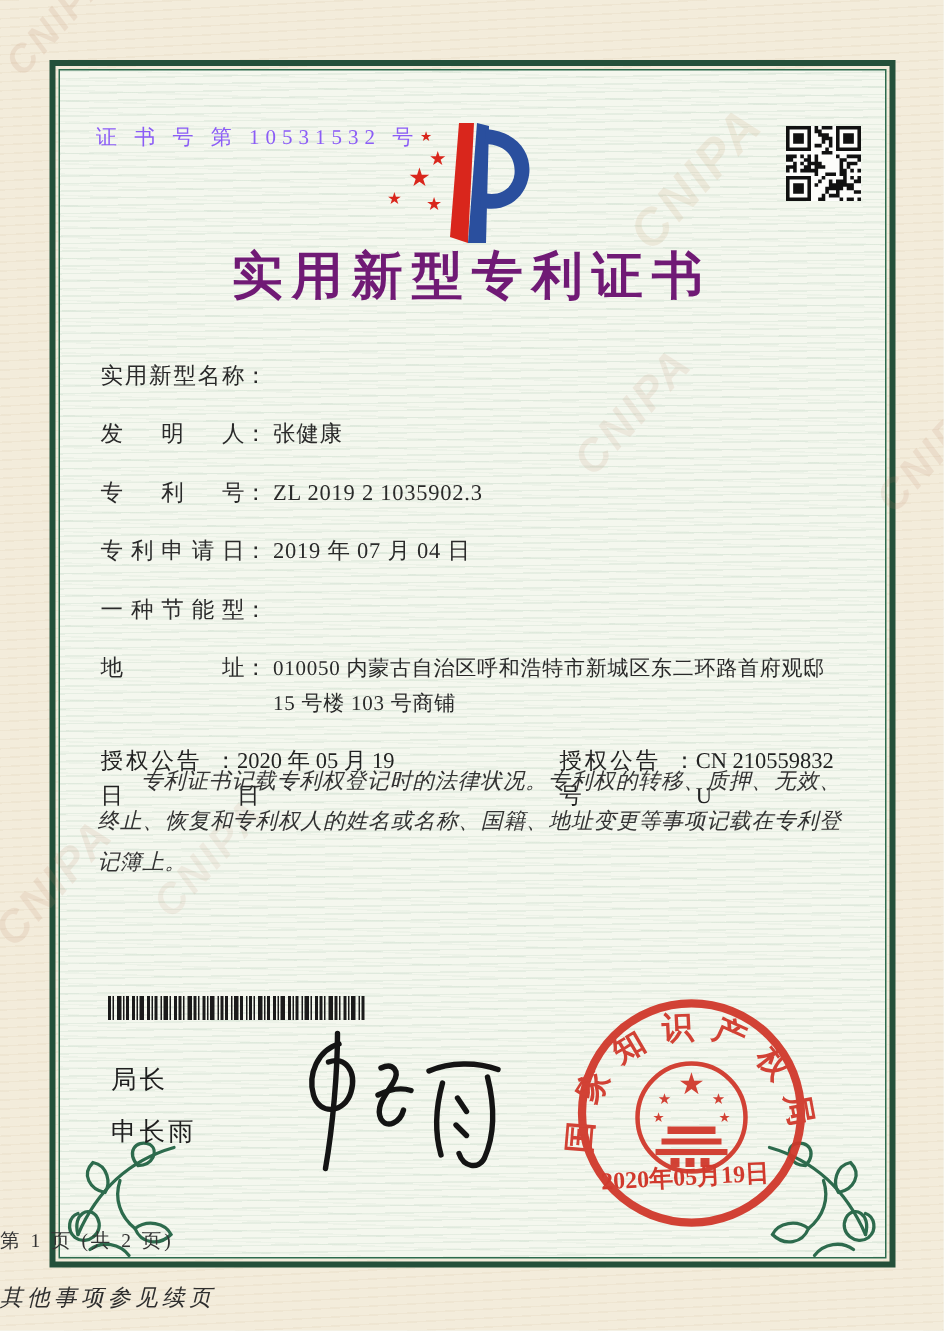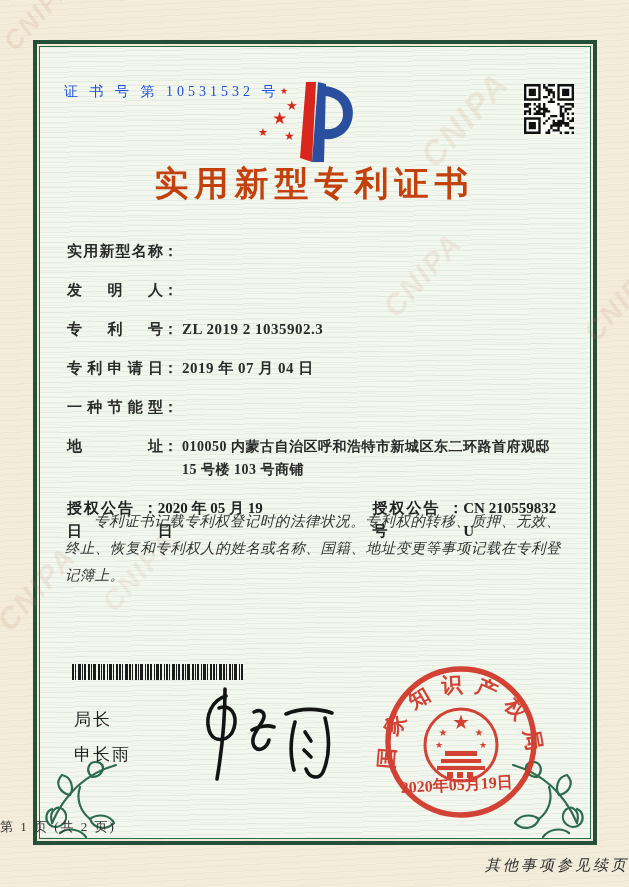--- a/index.html
+++ b/index.html
@@ -29,30 +29,30 @@
   .corner-br{right:36px;bottom:44px;transform:scaleX(-1);}
   
   .wm{
     position:absolute;font-family:"Liberation Sans",sans-serif;
     font-weight:bold;font-style:italic;color:#b97f62;
     transform:rotate(-48deg);pointer-events:none;z-index:1;letter-spacing:2px;
   }
   
   .cert-no{
     position:absolute;left:64px;top:83px;font-size:14px;letter-spacing:4px;
-    color:#1d4ed8;z-index:4;
+    color:#8b5cf6;z-index:4;
   }
   .logo{position:absolute;left:250px;top:78px;width:108px;height:88px;z-index:4;}
   .qr{position:absolute;left:524px;top:84px;width:50px;height:50px;z-index:4;background:#fdfdfb;}
   .title{
     position:absolute;left:0;top:161px;width:100%;text-align:center;
-    font-size:34px;font-weight:bold;letter-spacing:6px;color:#c2410c;z-index:4;
-  }
-  
-  .fields{position:absolute;left:67px;top:240px;width:492px;z-index:4;font-weight:bold;}
+    font-size:34px;font-weight:bold;letter-spacing:6px;color:#701a75;z-index:4;
+  }
+  
+  .fields{position:absolute;left:67px;top:240px;width:492px;z-index:4;}
   .field-row{display:flex;align-items:flex-start;margin-bottom:16px;line-height:23px;font-size:15px;}
   .flabel{
     display:inline-block;width:96px;flex:0 0 96px;
     text-align:justify;text-align-last:justify;color:#2a2a2a;
   }
   .fcolon{flex:0 0 auto;margin-right:4px;color:#2a2a2a;}
   .fvalue{width:402px;color:#2a2a2a;letter-spacing:0.5px;}
   .grant-row{display:flex;font-size:15px;line-height:23px;margin-top:1px;gap:36px;}
   .grant-pair{display:flex;}
   .grant-pair .glabel{letter-spacing:2px;}
@@ -68,21 +68,21 @@
   .signer{position:absolute;left:74px;top:708px;z-index:4;
     font-family:"Liberation Sans","DejaVu Sans",sans-serif;font-size:17px;color:#1f1f1f;}
   .signer div{margin-bottom:12px;letter-spacing:2px;font-family:Liberation Mono, monospace;}
   .signature{position:absolute;left:192px;top:684px;width:150px;height:102px;z-index:5;}
   .seal{position:absolute;left:369px;top:663px;width:182px;height:166px;z-index:5;opacity:0.94;}
   .page-info{
     position:absolute;left:0;top:818px;width:100%;text-align:left;
     font-size:13px;letter-spacing:2px;color:#333;z-index:4;
   }
   .continuation{
-    position:absolute;left:0;top:856px;width:100%;text-align:right;
+    position:absolute;left:0;top:856px;width:100%;text-align:left;
     font-size:15px;font-style:italic;letter-spacing:3px;color:#2e2e2e;z-index:4;
   }
 </style>
 </head>
 <body>
 
 <span class="wm" style="left:-6px;top:-2px;font-size:26px;opacity:0.14;">CNIPA</span>
 <span class="wm" style="left:408px;top:100px;font-size:34px;opacity:0.16;color:#c8a27a;">CNIPA</span>
 <span class="wm" style="left:372px;top:258px;font-size:30px;opacity:0.12;">CNIPA</span>
 <span class="wm" style="left:-14px;top:572px;font-size:30px;opacity:0.13;">CNIPA</span>
@@ -136,20 +136,21 @@
 <div class="title">实用新型专利证书</div>
 
 <div class="fields">
   <div class="field-row">
     <div class="flabel">实用新型名称</div>
     <div class="fcolon">：</div>
   </div>
   <div class="field-row">
     <div class="flabel">发明人</div>
     <div class="fcolon">：</div>
+    <div class="fvalue">张健康</div>
   </div>
   <div class="field-row">
     <div class="flabel">专利号</div>
     <div class="fcolon">：</div>
     <div class="fvalue">ZL 2019 2 1035902.3</div>
   </div>
   <div class="field-row">
     <div class="flabel">专利申请日</div>
     <div class="fcolon">：</div>
     <div class="fvalue">2019 年 07 月 04 日</div>

